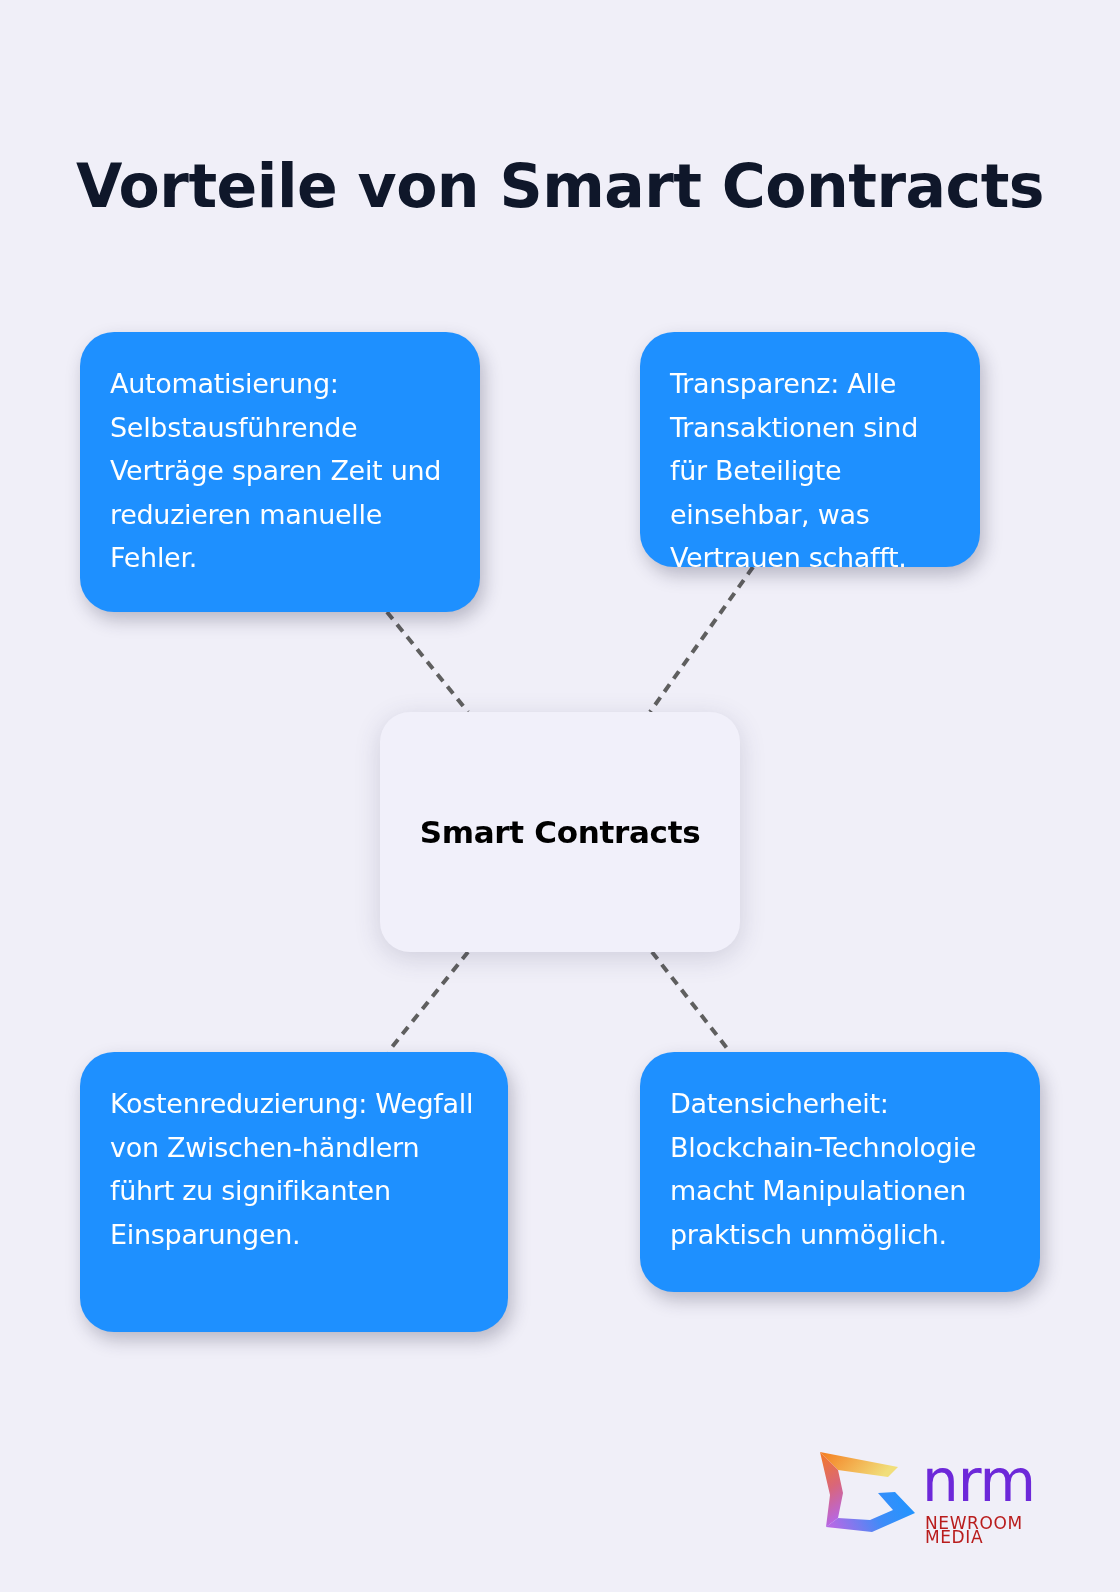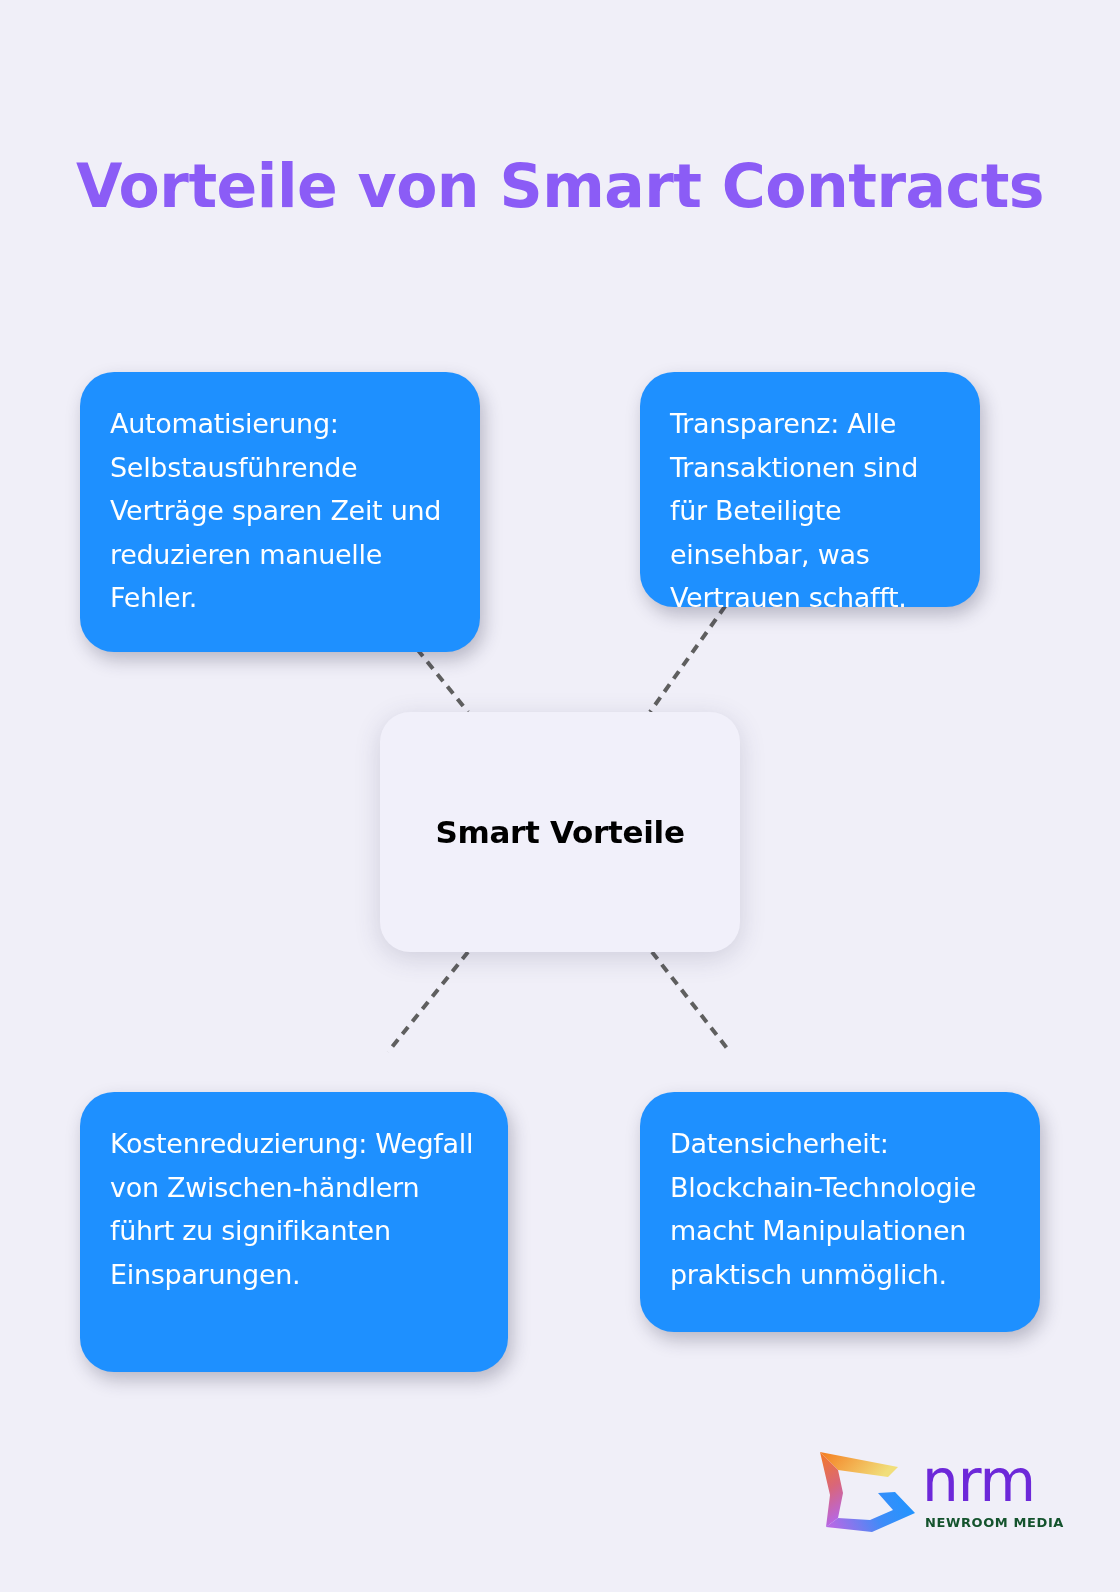--- a/index.html
+++ b/index.html
@@ -17,21 +17,21 @@
     .title {
       position: absolute;
       left: 0;
       top: 106px;
       width: 1120px;
       text-align: center;
       font-family: "DejaVu Sans", sans-serif;
       font-weight: bold;
       font-size: 60px;
       line-height: 80px;
-      color: #8b5cf6;
+      color: #0f172a;
       letter-spacing: -0.5px;
     }
     .connectors {
       position: absolute;
       left: 0;
       top: 0;
       width: 1120px;
       height: 1592px;
     }
     .card {
@@ -39,21 +39,20 @@
       box-sizing: border-box;
       background: #1E90FF;
       border-radius: 34px;
       box-shadow: 4px 8px 18px rgba(40, 40, 70, 0.28);
       padding: 30px 24px 0 30px;
       color: #FFFFFF;
       font-family: "DejaVu Sans", sans-serif;
       font-size: 27px;
       line-height: 43.5px;
       letter-spacing: -0.3px;
-      margin-top: 40px;
     }
     .card-text {
       white-space: normal;
     }
     .center-node {
       position: absolute;
       left: 380px;
       top: 712px;
       width: 360px;
       height: 240px;
@@ -94,24 +93,24 @@
       font-size: 58px;
       line-height: 58px;
       color: #6d28d9;
       letter-spacing: -1px;
     }
     .logo-tagline {
       position: absolute;
       left: 107px;
       top: 68px;
       font-family: "DejaVu Sans", sans-serif;
-      font-weight: bold;
-      font-size: 13px;
+      font-weight: normal;
+      font-size: 17px;
       line-height: 14px;
-      color: #14532d;
+      color: #b91c1c;
       letter-spacing: 0.6px;
     }
   </style>
 </head>
 <body>
 
 <h1 class="title">Vorteile von Smart Contracts</h1>
 
 <svg class="connectors" viewBox="0 0 1120 1592" xmlns="http://www.w3.org/2000/svg">
   <g stroke="#5F5F5F" stroke-width="4" stroke-dasharray="9 7" fill="none">
@@ -124,21 +123,21 @@
 
 <div class="card" style="left:80px; top:332px; width:400px; height:280px;">
   <div class="card-text">Automatisierung: Selbstausführende Verträge sparen Zeit und reduzieren manuelle Fehler.</div>
 </div>
 
 <div class="card" style="left:640px; top:332px; width:340px; height:235px;">
   <div class="card-text">Transparenz: Alle Transaktionen sind für Beteiligte einsehbar, was Vertrauen schafft.</div>
 </div>
 
 <div class="center-node">
-  <span class="center-label">Smart Vorteile</span>
+  <span class="center-label">Smart Contracts</span>
 </div>
 
 <div class="card" style="left:80px; top:1052px; width:428px; height:280px;">
   <div class="card-text">Kostenreduzierung: Wegfall von Zwischen-händlern führt zu signifikanten Einsparungen.</div>
 </div>
 
 <div class="card" style="left:640px; top:1052px; width:400px; height:240px;">
   <div class="card-text">Datensicherheit: Blockchain-Technologie macht Manipulationen praktisch unmöglich.</div>
 </div>
 

